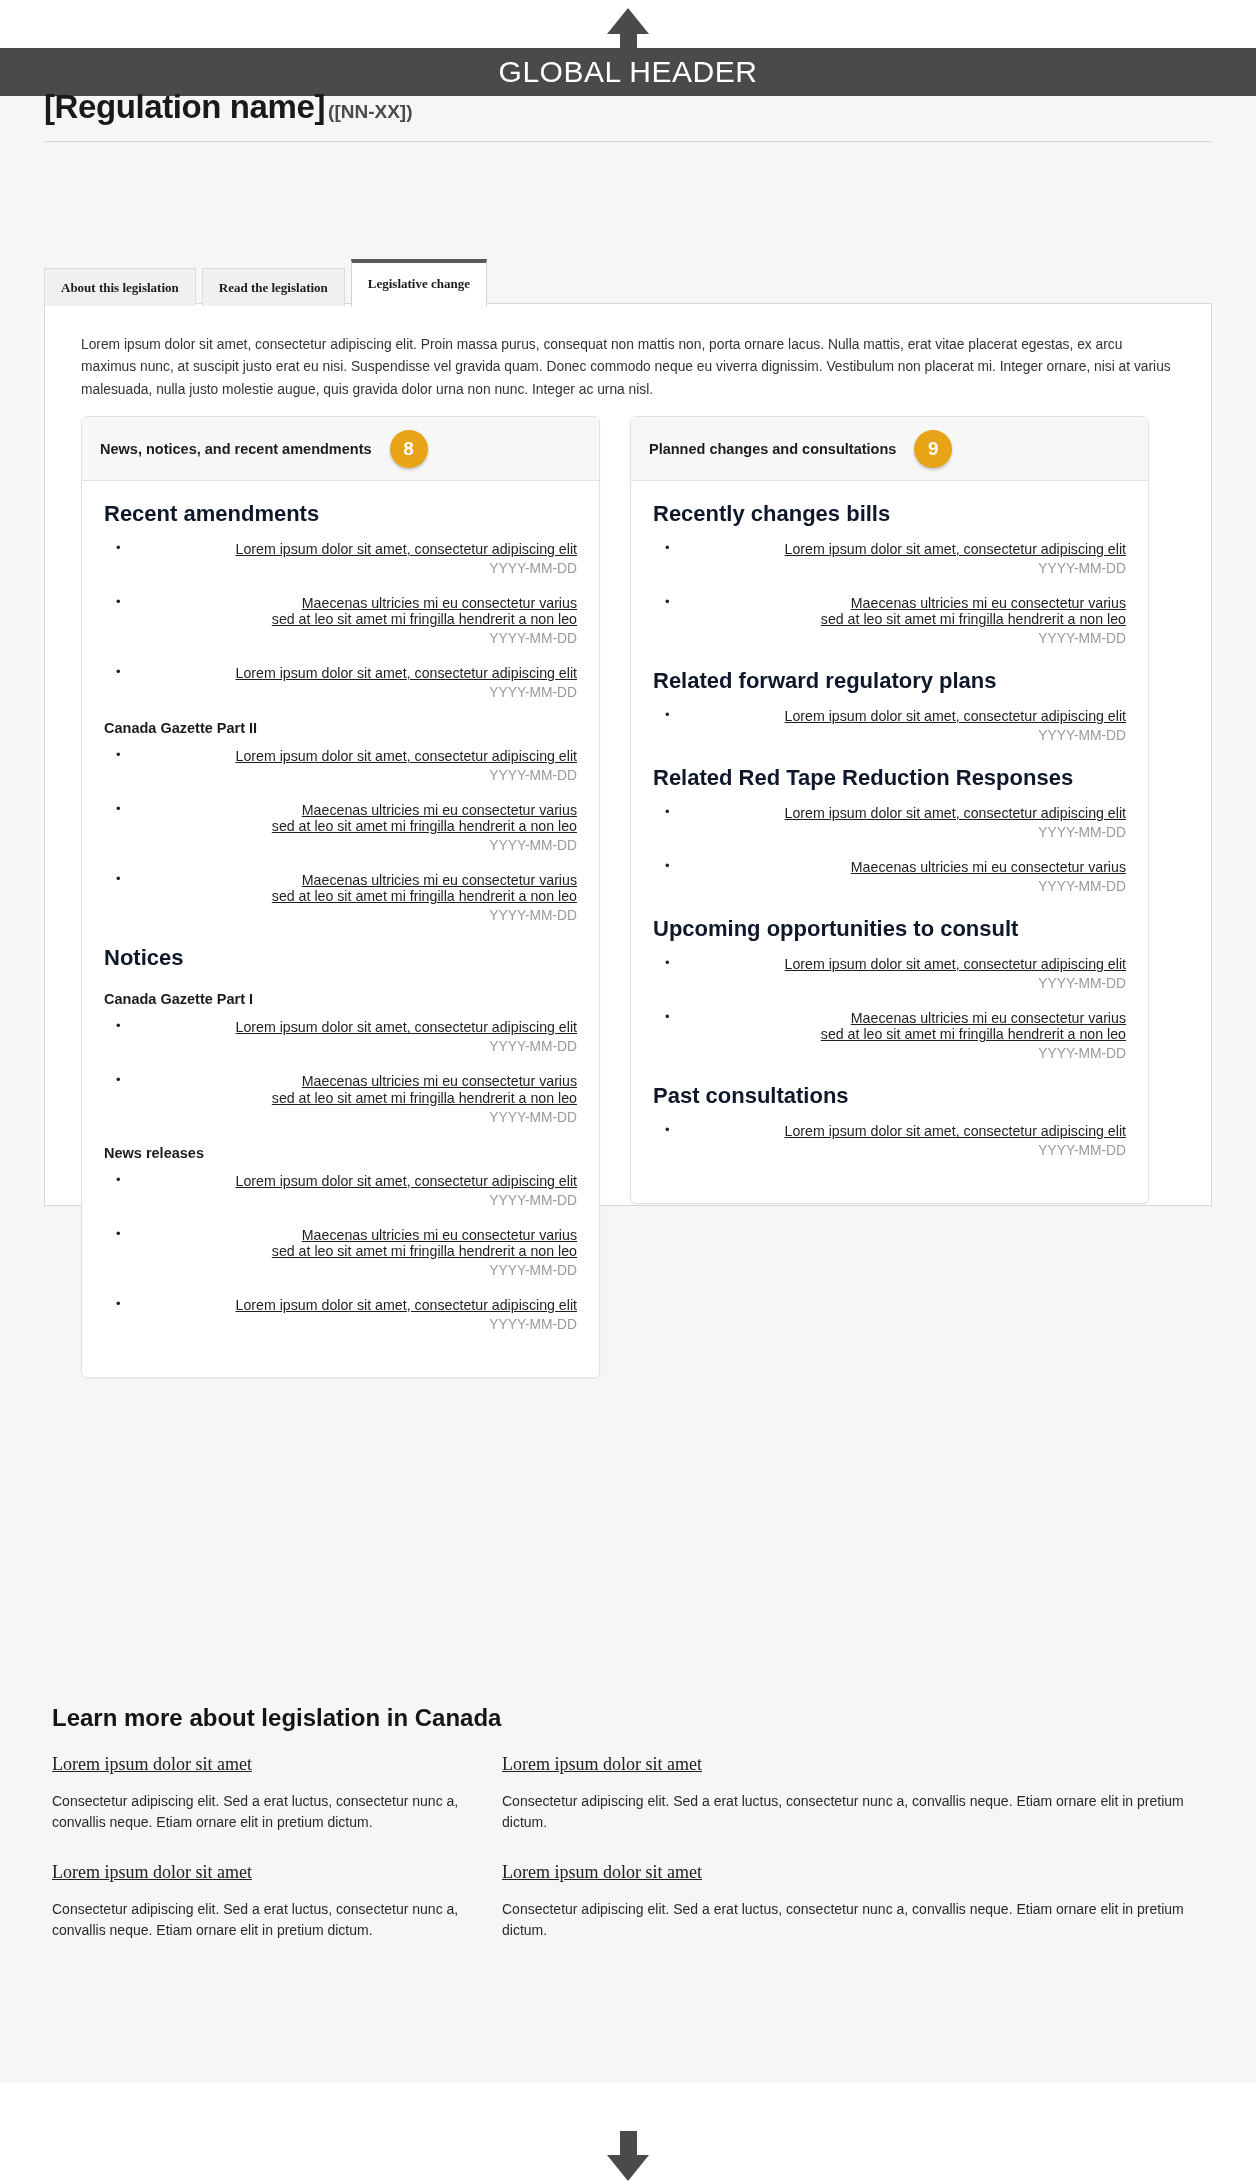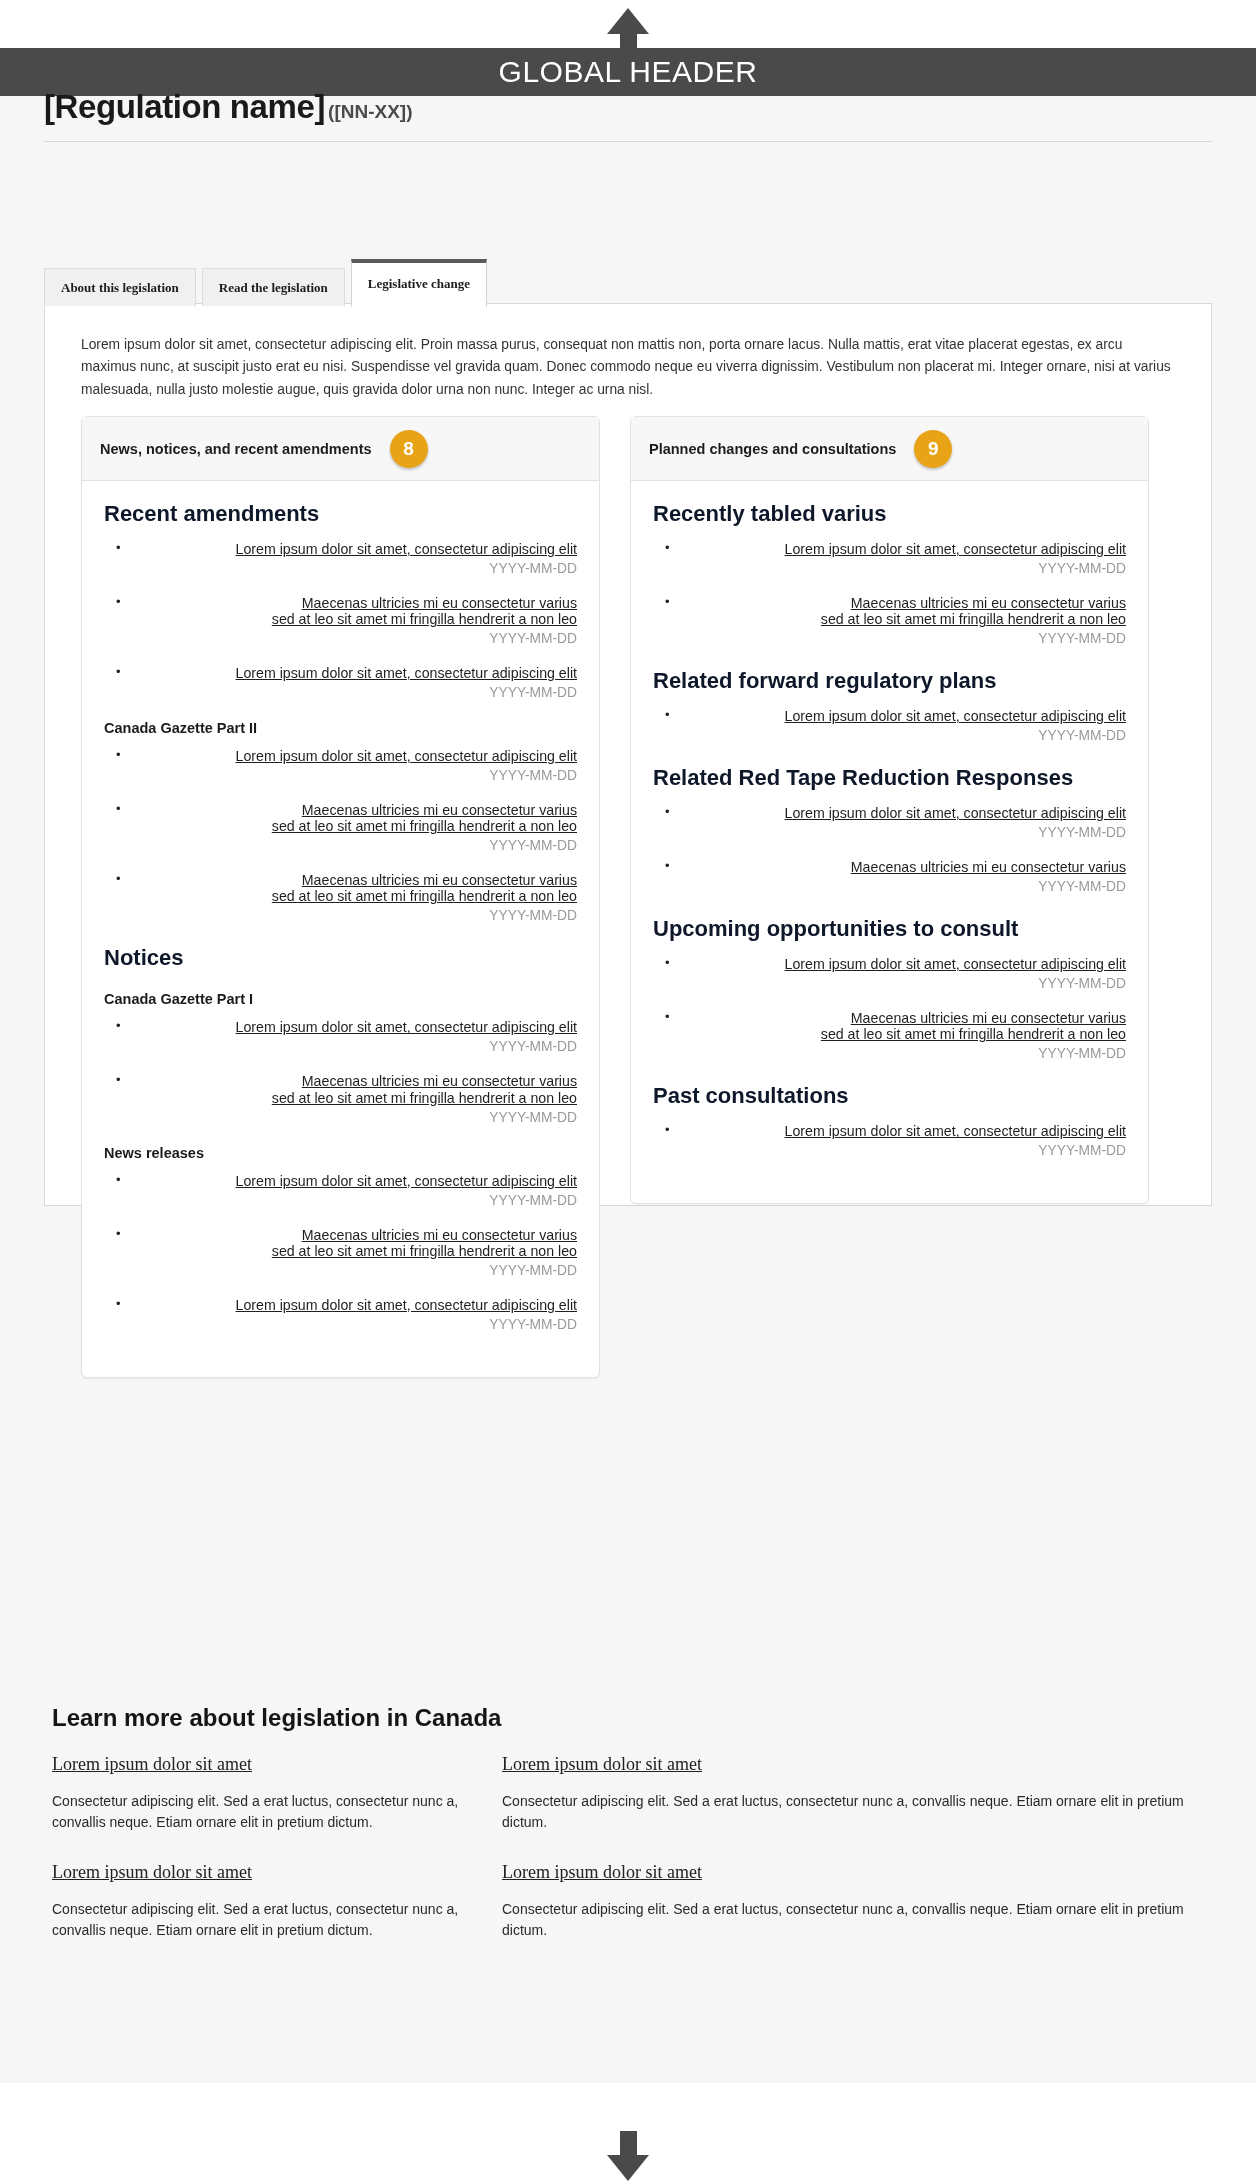--- a/index.html
+++ b/index.html
@@ -395,21 +395,21 @@
             </ul>
           </div>
       </section>
 
       <section class="panel" style="align-self:flex-start;">
         <div class="panel-head">
           <span class="panel-head-title">Planned changes and consultations</span>
           <span class="badge">9</span>
         </div>
         <div class="panel-body" id="right-body">
-            <div class="sec-h2">Recently tabled varius</div>
+            <div class="sec-h2">Recently changes bills</div>
             <ul class="items">
               <li>
                 <span class="item-link"><span>Lorem ipsum dolor sit amet, consectetur adipiscing elit</span></span>
                 <span class="item-date">YYYY-MM-DD</span>
               </li>
               <li>
                 <span class="item-link"><span>Maecenas ultricies mi eu consectetur varius</span><span class="l2">sed at leo sit amet mi fringilla hendrerit a non leo</span></span>
                 <span class="item-date">YYYY-MM-DD</span>
               </li>
             </ul>

